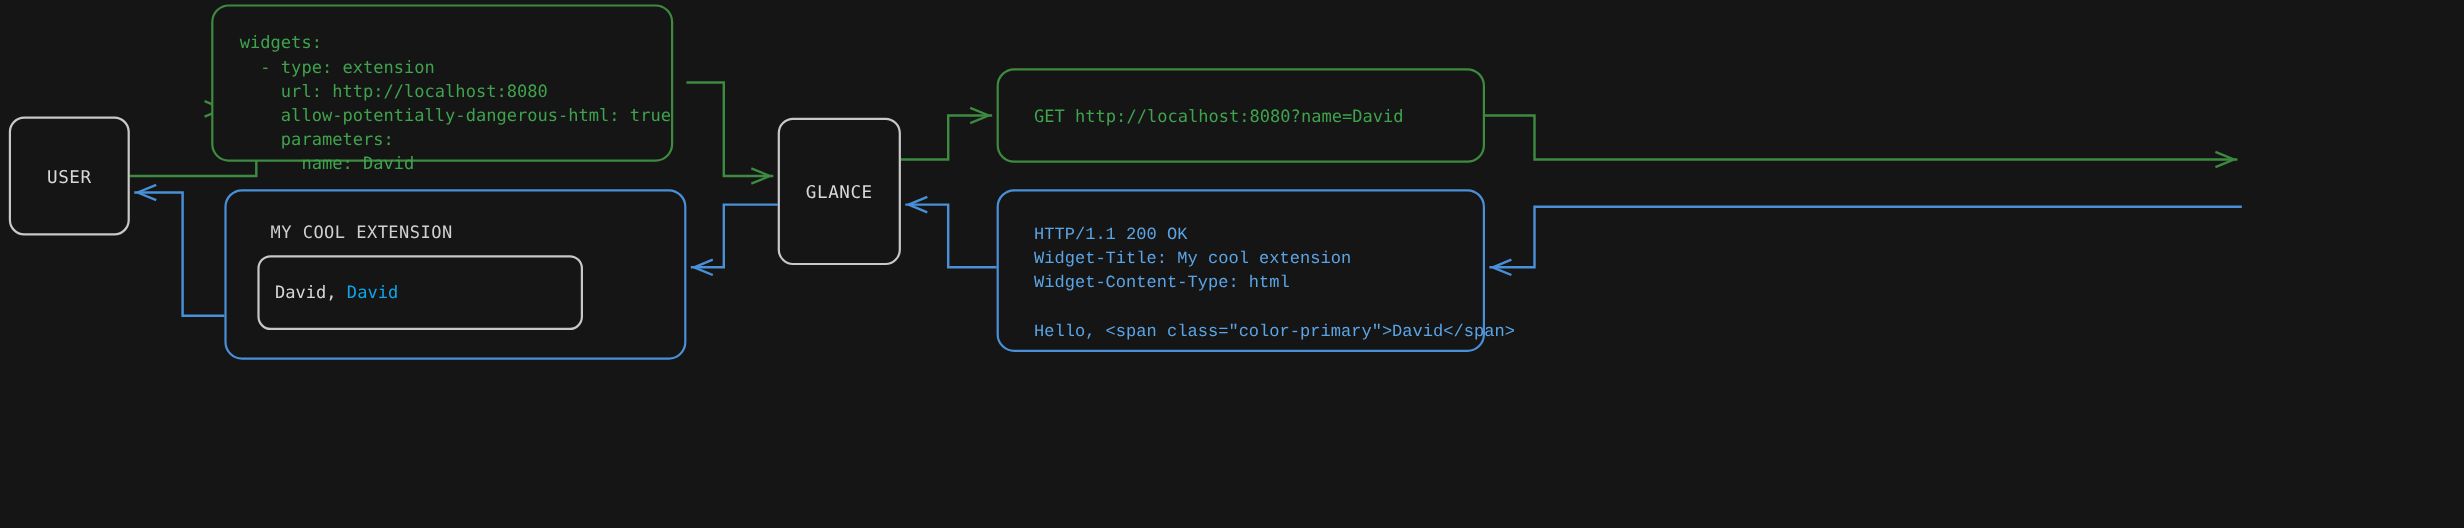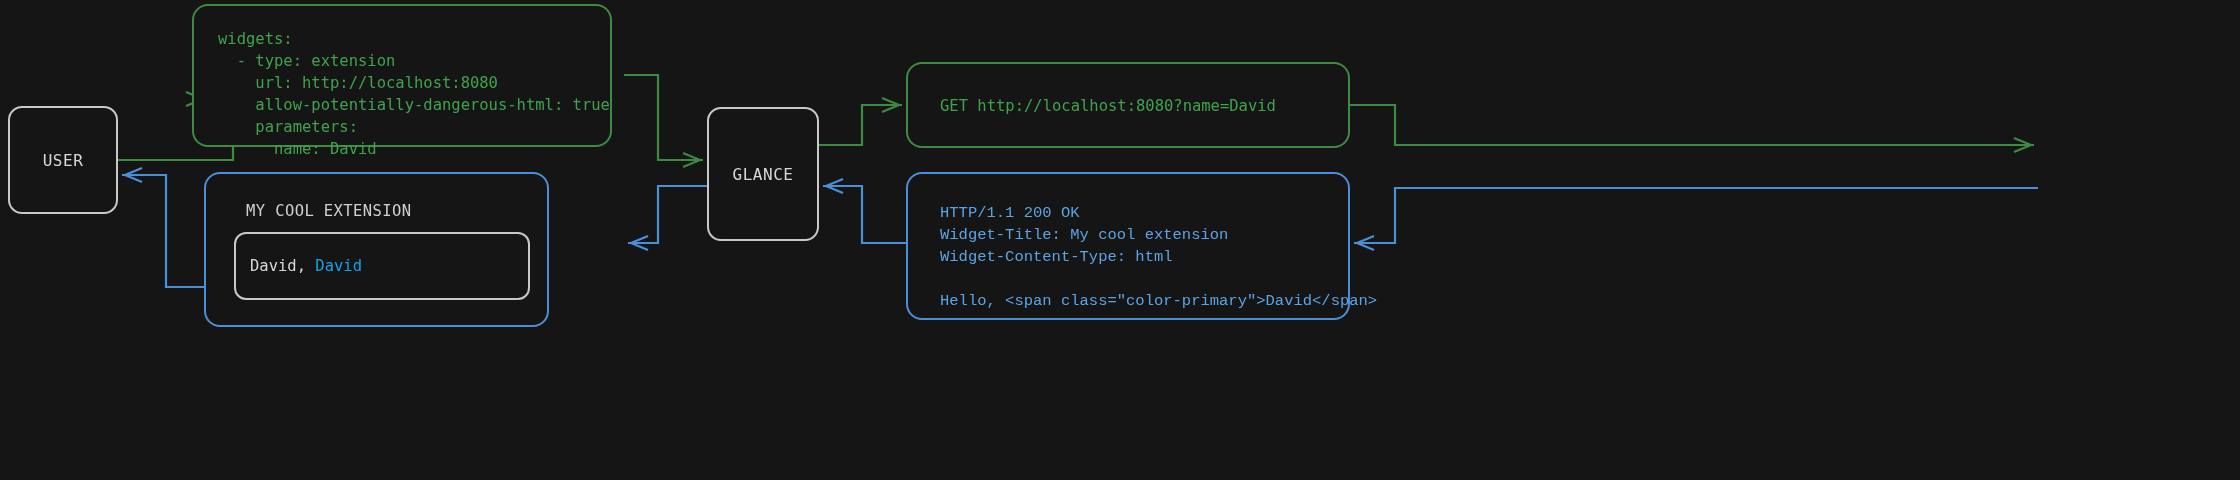--- a/index.html
+++ b/index.html
@@ -59,21 +59,21 @@
     line-height: 22px;
     white-space: pre;
     margin: 0;
   }
   .code.green { color: #3fa34d; }
   .code.blue  { color: #5ba4e5; font-family: Liberation Mono, monospace; }
 
   #yaml-panel     { left: 192px;  top: 4px;   width: 420px;  height: 143px; }
   #yaml-code      { position: absolute; left: 24px; top: 22px; }
 
-  #widget-panel   { left: 204px;  top: 172px; width: 345px;  height: 155px; }
+  #widget-panel   { left: 204px;  top: 172px; width: 420px;  height: 155px; }
   #widget-title   {
     position: absolute; left: 40px; top: 28px;
     font-family: "DejaVu Sans Mono", monospace;
     font-size: 15.5px; color: #d0d0d0; letter-spacing: 0.4px;
   }
   #widget-card {
     position: absolute; left: 28px; top: 58px;
     width: 296px; height: 68px;
     box-sizing: border-box;
     border: 2px solid #c8c8c8;

